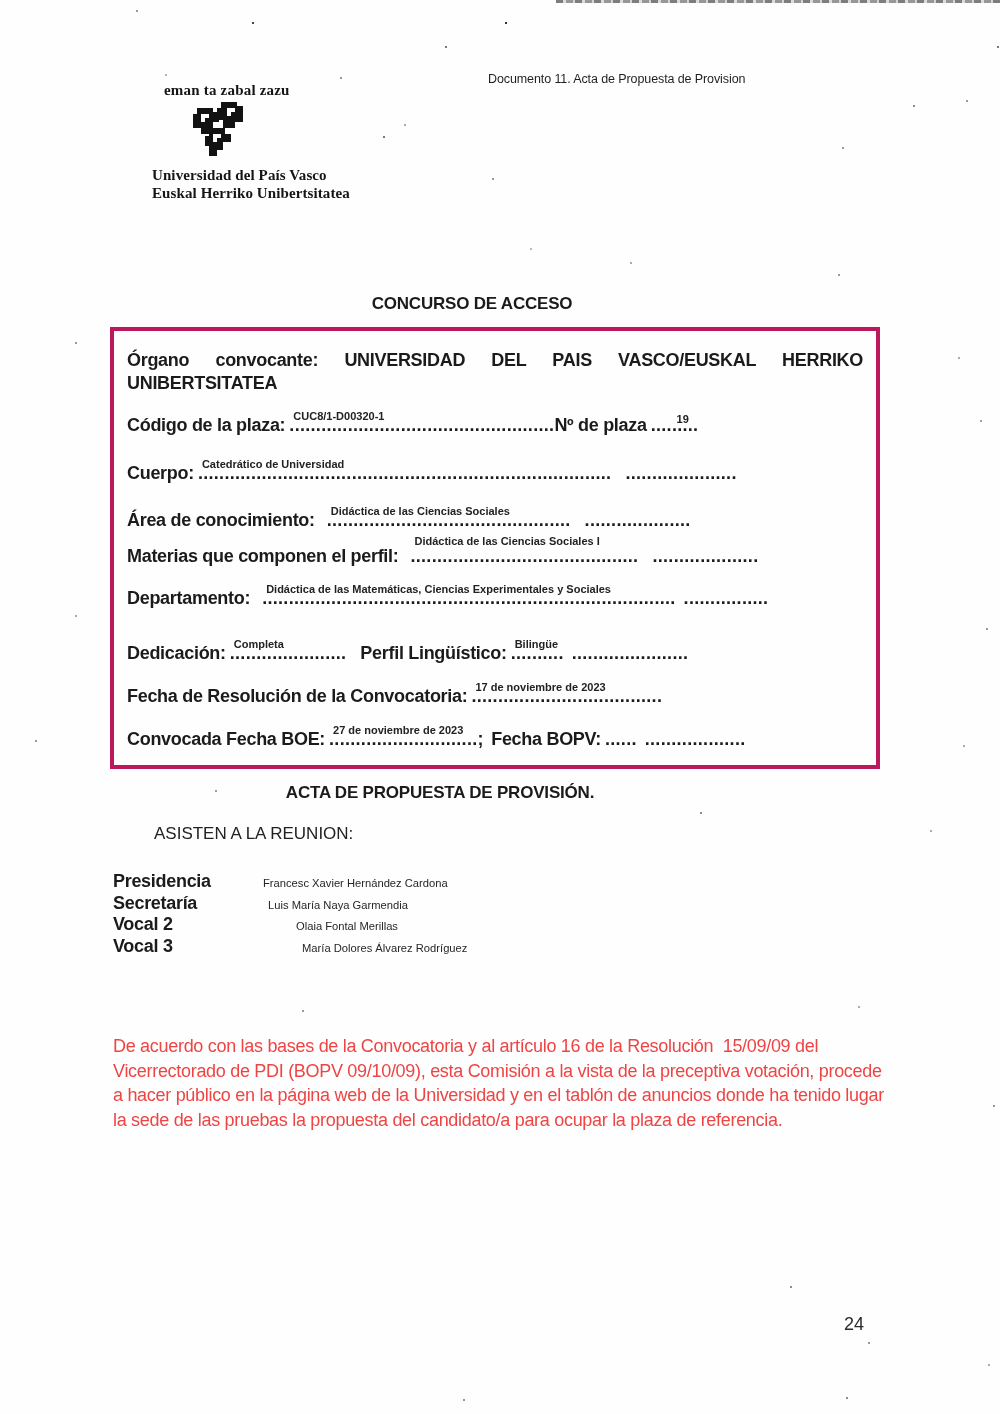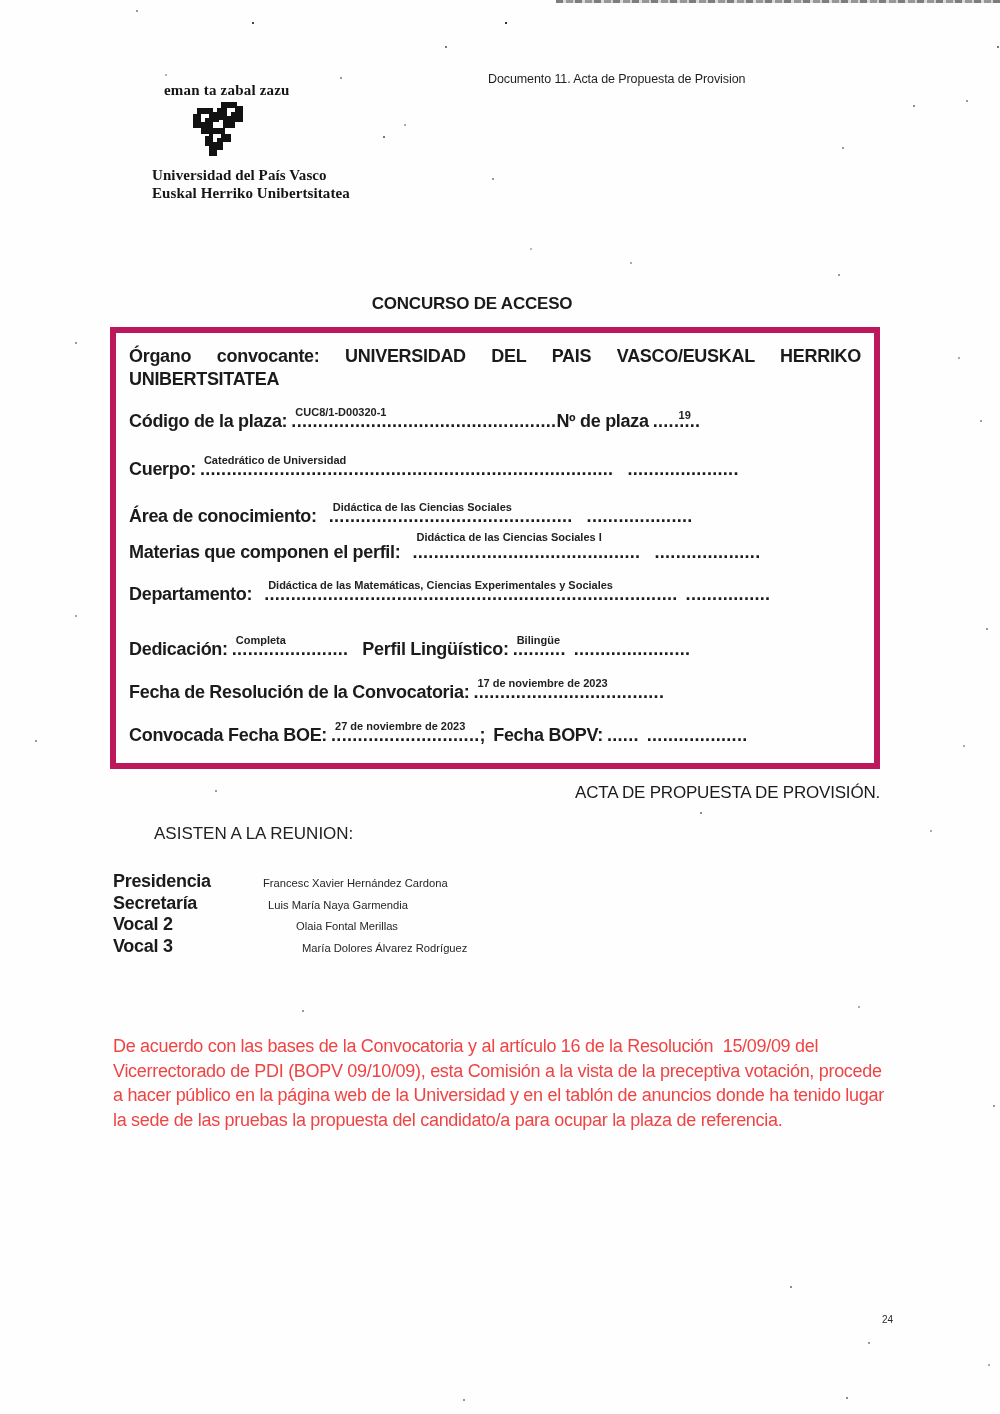--- a/index.html
+++ b/index.html
@@ -36,21 +36,21 @@
 
   .logo-block { position:absolute; left:152px; top:82px; font-family:"Liberation Serif", serif; font-weight:bold; color:#151515; }
   .motto { font-size:15px; margin-left:12px; letter-spacing:0.2px; }
   .logo-svg { display:block; margin:3px 0 0 33px; }
   .uni-name { font-size:15px; line-height:18px; margin-top:10px; letter-spacing:0.1px; }
 
   .doc-title { position:absolute; left:110px; top:294px; width:724px; text-align:center;
     font-weight:bold; font-size:17px; letter-spacing:-0.2px; }
 
   .form-box { position:absolute; left:110px; top:327px; width:770px; height:442px;
-    border:6px solid #be185d; box-sizing:border-box; padding:12px 13px 0 13px; }
+    border:4px solid #be185d; box-sizing:border-box; padding:18px 13px 0 13px; }
 
   .organo { font-weight:bold; font-size:18px; line-height:23px; letter-spacing:-0.3px; }
   .organo-l1 { text-align:justify; text-align-last:justify; }
 
   .frow { font-weight:bold; font-size:18px; line-height:24px; letter-spacing:-0.3px; white-space:nowrap; }
   .row-codigo { margin-top:18px; }
   .row-cuerpo { margin-top:24px; }
   .row-area { margin-top:23px; }
   .row-materias { margin-top:12px; }
   .row-departamento { margin-top:18px; }
@@ -61,39 +61,39 @@
   .flabel { margin-right:4px; }
   .flabel.sp { margin-right:12px; }
   .fill { position:relative; display:inline-block; }
   .fv { position:absolute; left:4px; top:-9px; font-size:11px; font-weight:bold; letter-spacing:0; white-space:nowrap; color:#222; }
   .fv-hi { top:-15px; }
   .fv-19 { left:10px; top:-6px; }
   .dots { letter-spacing:0.3px; }
   .gap { display:inline-block; width:14px; }
   .gap-sm { display:inline-block; width:8px; }
 
-  .acta-title { position:absolute; left:0; top:783px; width:880px; text-align:right;
-    font-weight:normal; font-size:17px; letter-spacing:-0.2px; }
+  .acta-title { position:absolute; left:0; top:783px; width:880px; text-align:center;
+    font-weight:bold; font-size:17px; letter-spacing:-0.2px; }
 
   .asisten { position:absolute; left:154px; top:824px; font-size:17px; letter-spacing:0; color:#222; }
 
   .attendees { position:absolute; left:113px; top:871px; }
   .attendee-row { display:flex; align-items:baseline; height:21.5px; }
   .attendee-role { width:150px; font-weight:bold; font-size:18px; letter-spacing:-0.3px; }
   .attendee-name { font-size:11.2px; color:#262626; letter-spacing:0; }
   .attendee-row:nth-child(1) .attendee-name { margin-left:0px; }
   .attendee-row:nth-child(2) .attendee-name { margin-left:5px; }
   .attendee-row:nth-child(3) .attendee-name { margin-left:33px; }
   .attendee-row:nth-child(4) .attendee-name { margin-left:39px; }
   .attendee-row:nth-child(5) .attendee-name { margin-left:24px;margin-top:28px; }
 
   .body-par { position:absolute; left:113px; top:1034px; width:782px;
     font-size:18px; line-height:24.6px; letter-spacing:-0.3px; color:#ef4444; white-space:pre-wrap; }
 
-  .page-number { position:absolute; left:844px; top:1314px; font-size:10px; color:#2a2a2a;margin-left:38px; }
+  .page-number { position:absolute; left:844px; top:1314px; font-size:18px; color:#2a2a2a; }
 </style>
 </head>
 <body>
 
 <div class="page">
 
   <div class="scan-edge"></div>
   <div class="noise"></div>
 
   <div class="doc-header">Documento 11. Acta de Propuesta de Provision</div>

